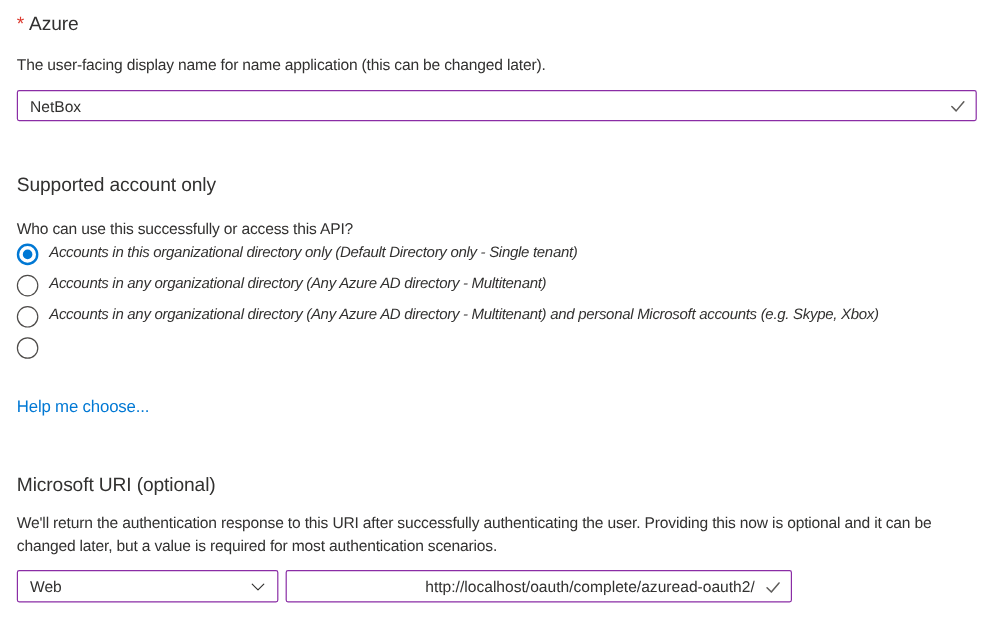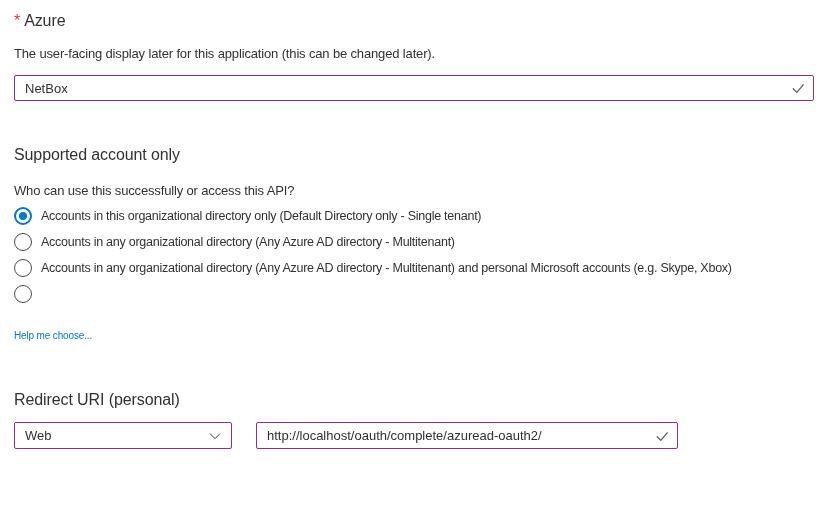--- a/index.html
+++ b/index.html
@@ -40,72 +40,72 @@
     width: 16px; height: 16px; pointer-events: none;
   }
 
   .name-input-wrap { margin-top: 12px; width: 800px; }
 
   .section-account { margin-top: 43px; }
   .question-text { margin-top: 16px; }
 
   .radio-group { margin-top: 3px; }
   .radio-row {
-    display: flex; align-items: center; gap: 9px;
-    height: 26px; cursor: pointer;
+    display: flex; align-items: flex-start; gap: 9px;
+    height: 26px; cursor: pointer; font-style: italic;
   }
   .radio-outer {
     width: 18px; height: 18px; border-radius: 50%;
     border: 1px solid #4d4b49; background: #fff;
     flex: 0 0 auto; position: relative;
   }
   .radio-row.selected .radio-outer { border: 2px solid #0078d4; }
   .radio-row.selected .radio-outer::after {
     content: ""; position: absolute;
     width: 8px; height: 8px; border-radius: 50%;
     background: #0078d4; left: 50%; top: 50%;
     transform: translate(-50%, -50%);
   }
   .radio-label {
     font-size: 12.5px; letter-spacing: -0.25px; white-space: nowrap;
     color: #323130;
   }
 
   .help-link {
     display: inline-block; margin-top: 23px;
-    font-size: 10px; letter-spacing: -0.15px;
+    font-size: 14px; letter-spacing: -0.15px;
     color: #0078d4; text-decoration: none; cursor: pointer;
   }
 
   .section-redirect { margin-top: 46px; }
   .redirect-desc { margin-top: 10px; width: 806px; line-height: 19px; }
 
-  .redirect-row { margin-top: 11px; display: flex; gap: 24px; }
+  .redirect-row { margin-top: 11px; display: flex; gap: 6px; }
   .platform-select {
     width: 218px; height: 27px;
     border: 1.5px solid #8a2da5; border-radius: 2px;
     background: #fff; cursor: pointer;
     display: flex; align-items: center; justify-content: space-between;
     padding: 0 9px 0 10px;
     font-size: 13px; color: #323130;
   }
   .uri-input-wrap { width: 422px; }
-  .uri-input-wrap .text-input { height: 27px; }
+  .uri-input-wrap .text-input { height: 27px; text-align: right; }
 </style>
 </head>
 <body>
 
 <div class="page">
 
   
   <div class="section-heading">
     <span class="required-marker">*</span><span>Azure</span>
   </div>
 
-  <div class="body-text" style="margin-top:13px;">The user-facing display later for this application (this can be changed later).</div>
+  <div class="body-text" style="margin-top:13px;">The user-facing display name for name application (this can be changed later).</div>
 
   <div class="input-wrap name-input-wrap">
     <input class="text-input" type="text" value="NetBox" style="">
     <svg class="valid-check" viewBox="0 0 20 20">
       <path d="M4 11 l4.5 4.5 L16.5 6" fill="none" stroke="#605e5c" stroke-width="1.6" stroke-linecap="round" stroke-linejoin="round"></path>
     </svg>
   </div>
 
   
   <div class="section-heading section-account">Supported account only</div>
@@ -126,22 +126,23 @@
       <span class="radio-label">Accounts in any organizational directory (Any Azure AD directory - Multitenant) and personal Microsoft accounts (e.g. Skype, Xbox)</span>
     </div>
     <div class="radio-row">
       <span class="radio-outer"></span>
     </div>
   </div>
 
   <a class="help-link">Help me choose...</a>
 
   
-  <div class="section-heading section-redirect">Redirect URI (personal)</div>
+  <div class="section-heading section-redirect">Microsoft URI (optional)</div>
 
+  <div class="body-text redirect-desc">We'll return the authentication response to this URI after successfully authenticating the user. Providing this now is optional and it can be changed later, but a value is required for most authentication scenarios.</div>
 
   <div class="redirect-row">
     <div class="platform-select">
       <span>Web</span>
       <svg width="14" height="14" viewBox="0 0 16 16">
         <path d="M2.5 5.5 L8 11 L13.5 5.5" fill="none" stroke="#323130" stroke-width="1.1" stroke-linecap="round" stroke-linejoin="round"></path>
       </svg>
     </div>
     <div class="input-wrap uri-input-wrap">
       <input class="text-input" type="text" value="http://localhost/oauth/complete/azuread-oauth2/" style="">

